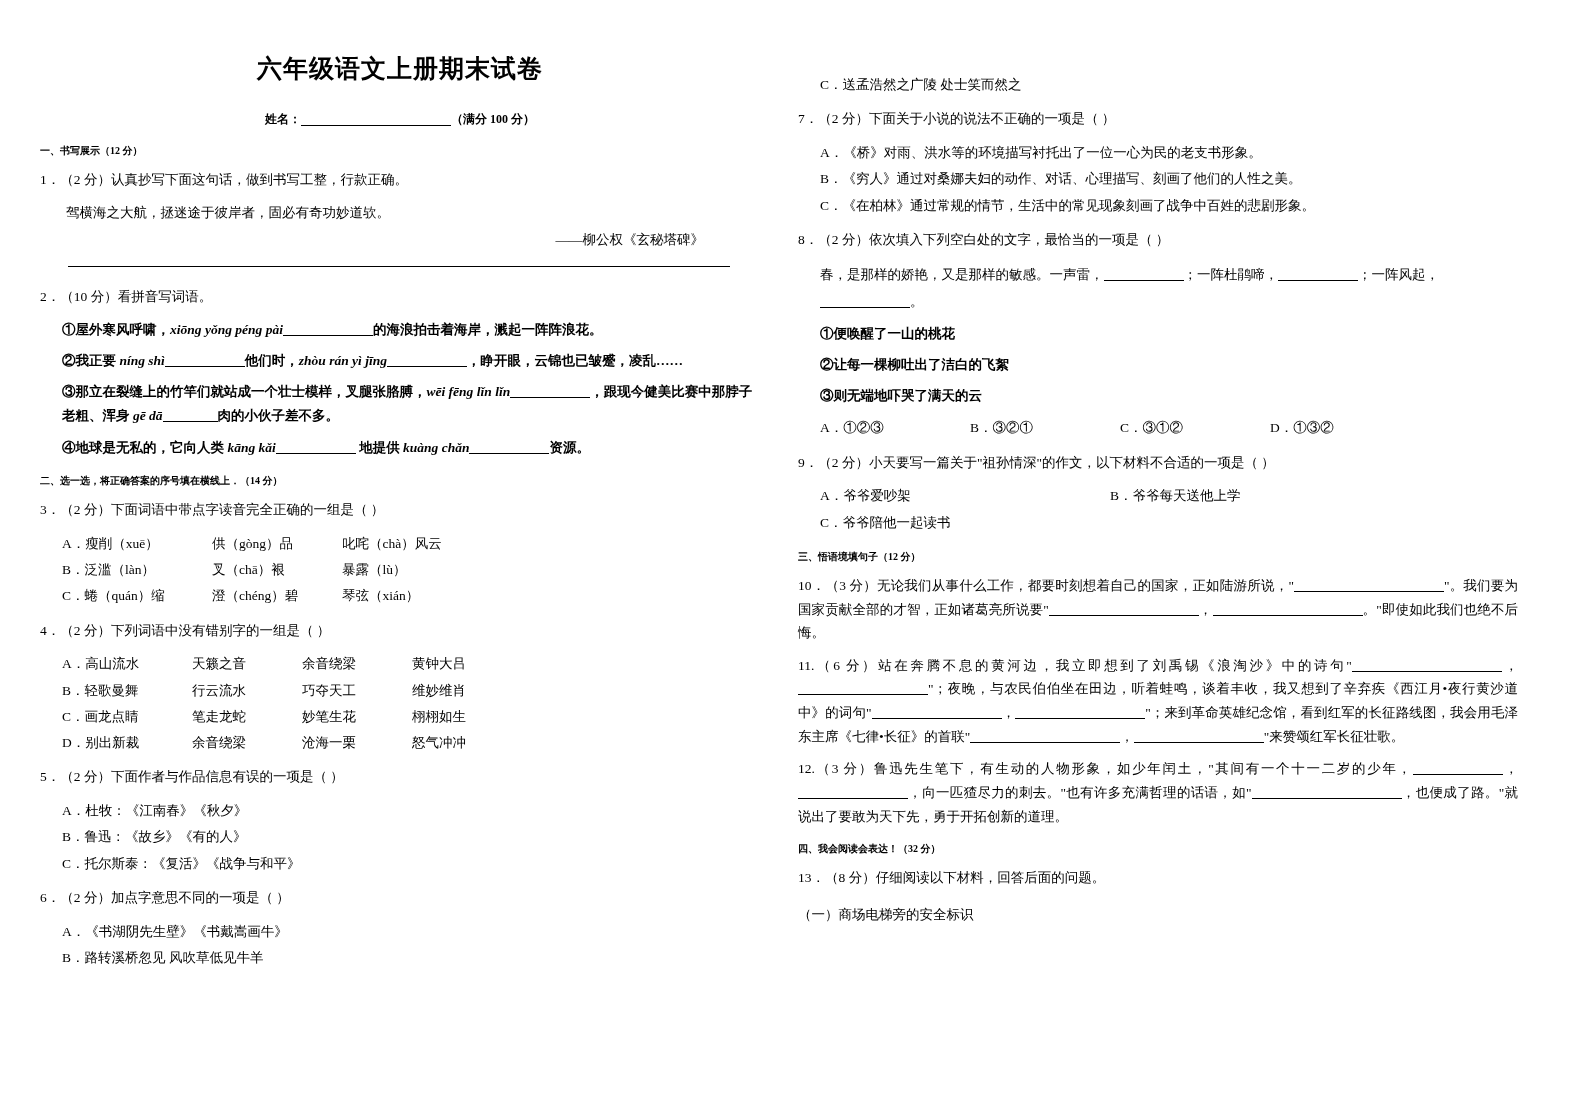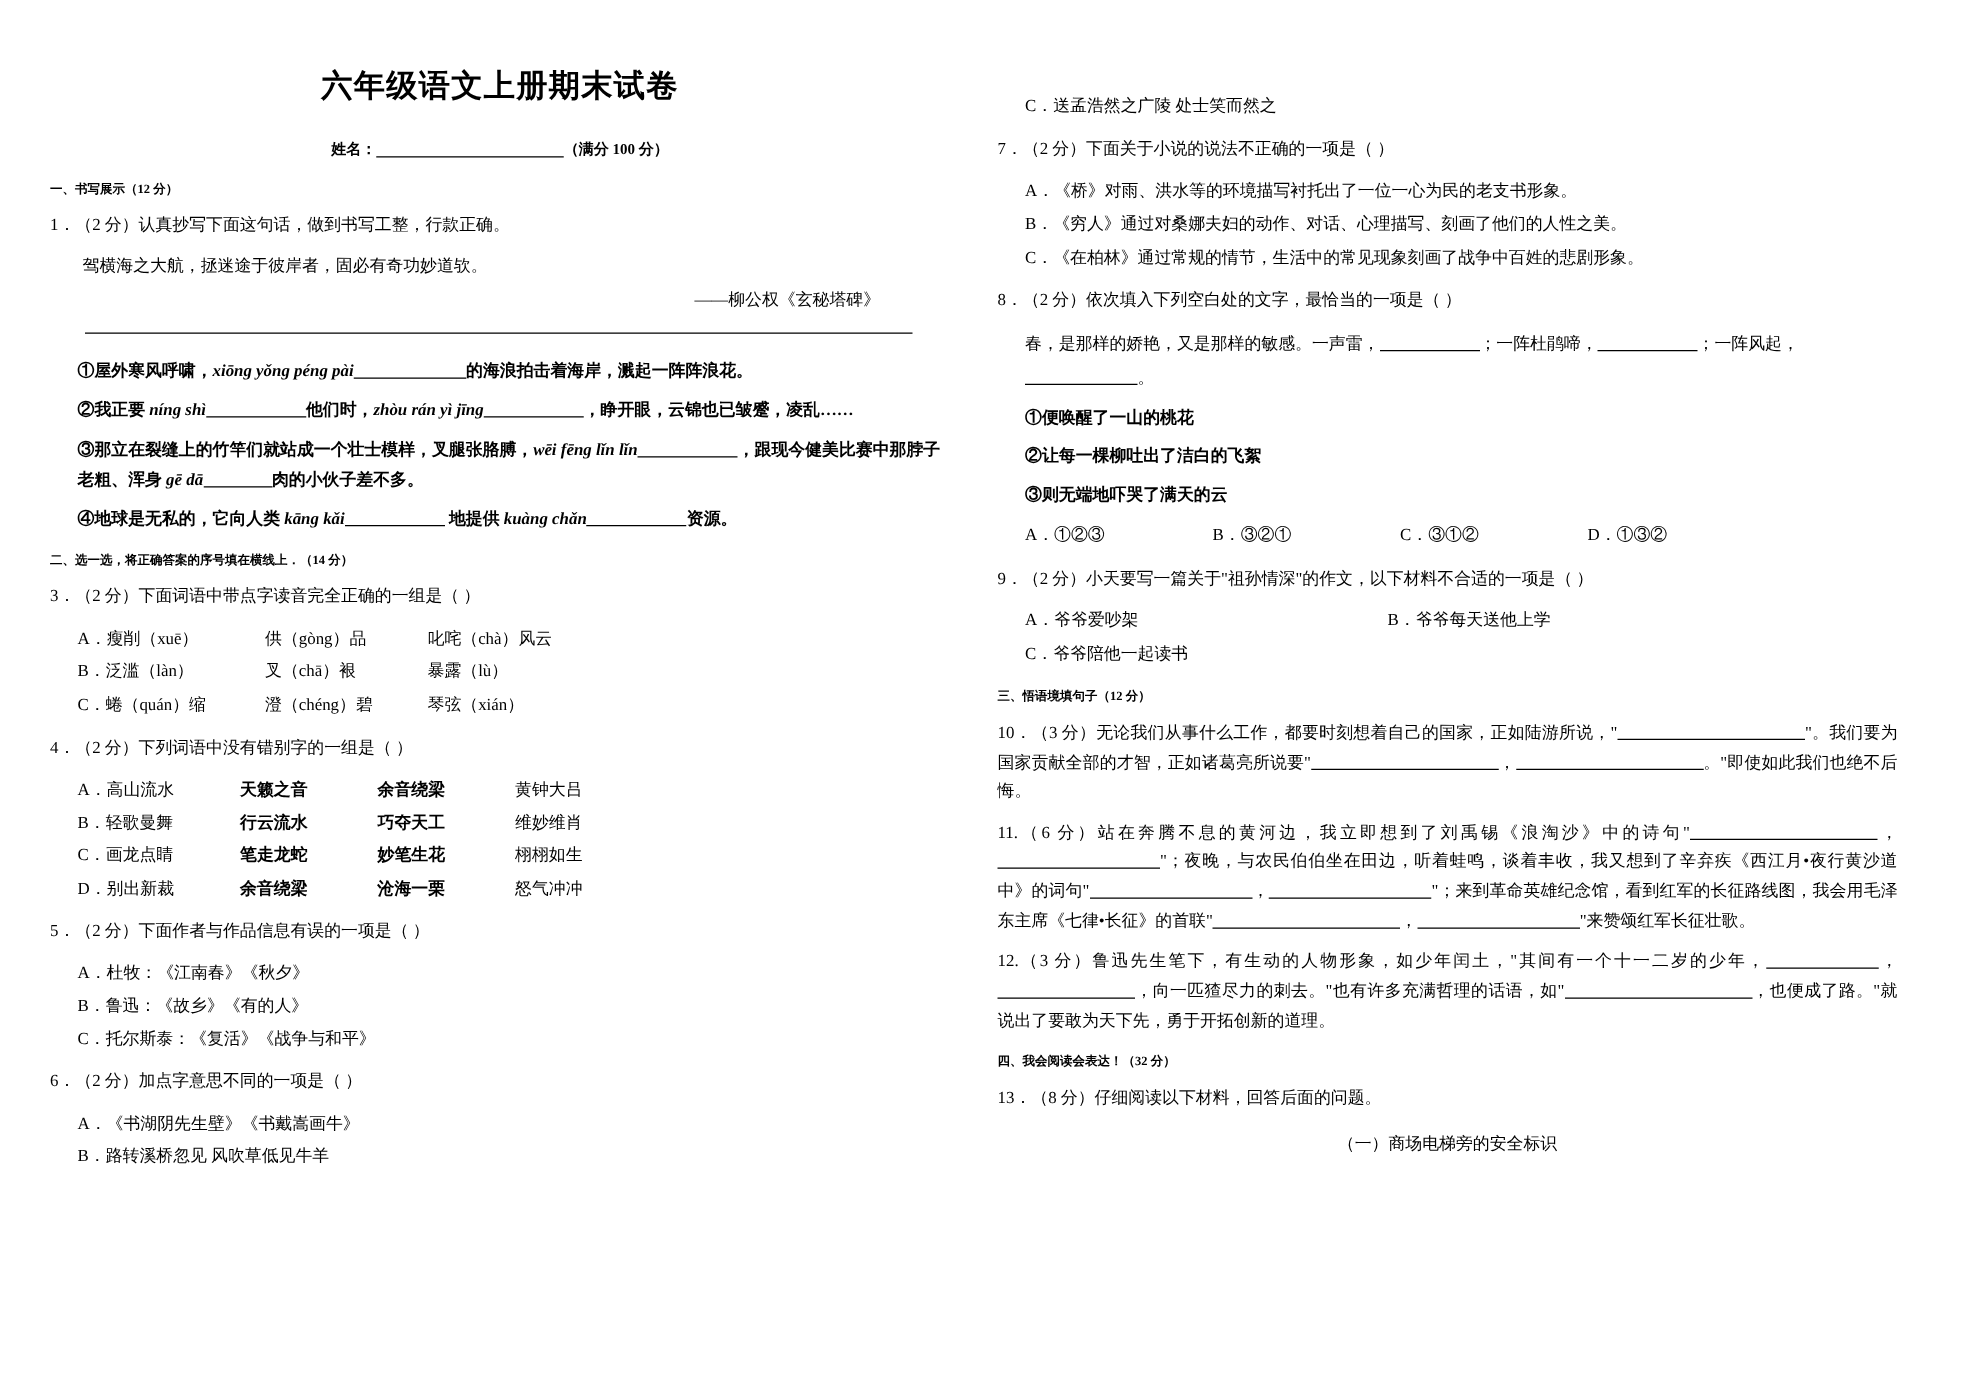--- a/index.html
+++ b/index.html
@@ -75,21 +75,21 @@
     line-height: 1.95;
   }
   .opt-row {
     display: flex;
   }
   .opt-row > span {
     display: inline-block;
   }
   .w180 { width: 150px; }
   .w150 { width: 130px; }
-  .w120 { width: 110px; font-weight: bold; }
+  .w120 { width: 110px; }
   .quote {
     margin: 6px 0 6px 26px;
     line-height: 1.8;
   }
   .attrib {
     text-align: right;
     margin: 4px 56px 6px 0;
   }
   .writing-line {
     border-bottom: 1px solid #000;
@@ -105,21 +105,21 @@
   .b80 { width: 80px; }
   .b90 { width: 90px; }
   .b110 { width: 110px; }
   .b130 { width: 130px; }
   .b150 { width: 150px; }
   .pinyin {
     font-style: italic;
     font-family: "Liberation Serif", serif;
   }
   .material-title {
-    text-align: center;
+    text-align: left;
     margin: 16px 0 6px 0;
     font-size: 13.5px;
   }
 </style>
 </head>
 <body>
 
 <div class="page">
   <div class="columns">
 
@@ -133,20 +133,23 @@
 
       <div class="sec-head">一、书写展示（12 分）</div>
 
       <div class="q">
         <span>1．</span><span>（2 分）认真抄写下面这句话，做到书写工整，行款正确。</span>
       </div>
       <div class="quote">驾横海之大航，拯迷途于彼岸者，固必有奇功妙道欤。</div>
       <div class="attrib">——柳公权《玄秘塔碑》</div>
       <div class="writing-line"></div>
 
+      <div class="q">
+        <span>2．</span><span>（10 分）看拼音写词语。</span>
+      </div>
 
       <div class="sub">
         <span>①</span><span>屋外寒风呼啸，</span><span class="pinyin">xiōng yǒng péng pài</span><span class="blank b90"></span><span>的海浪拍击着海岸，溅起一阵阵浪花。</span>
       </div>
 
       <div class="sub">
         <span>②</span>我正要 <span class="pinyin">níng shì</span><span class="blank b80"></span>他们时，<span class="pinyin">zhòu rán yì jīng</span><span class="blank b80"></span>，睁开眼，云锦也已皱蹙，凌乱……
       </div>
 
       <div class="sub">

